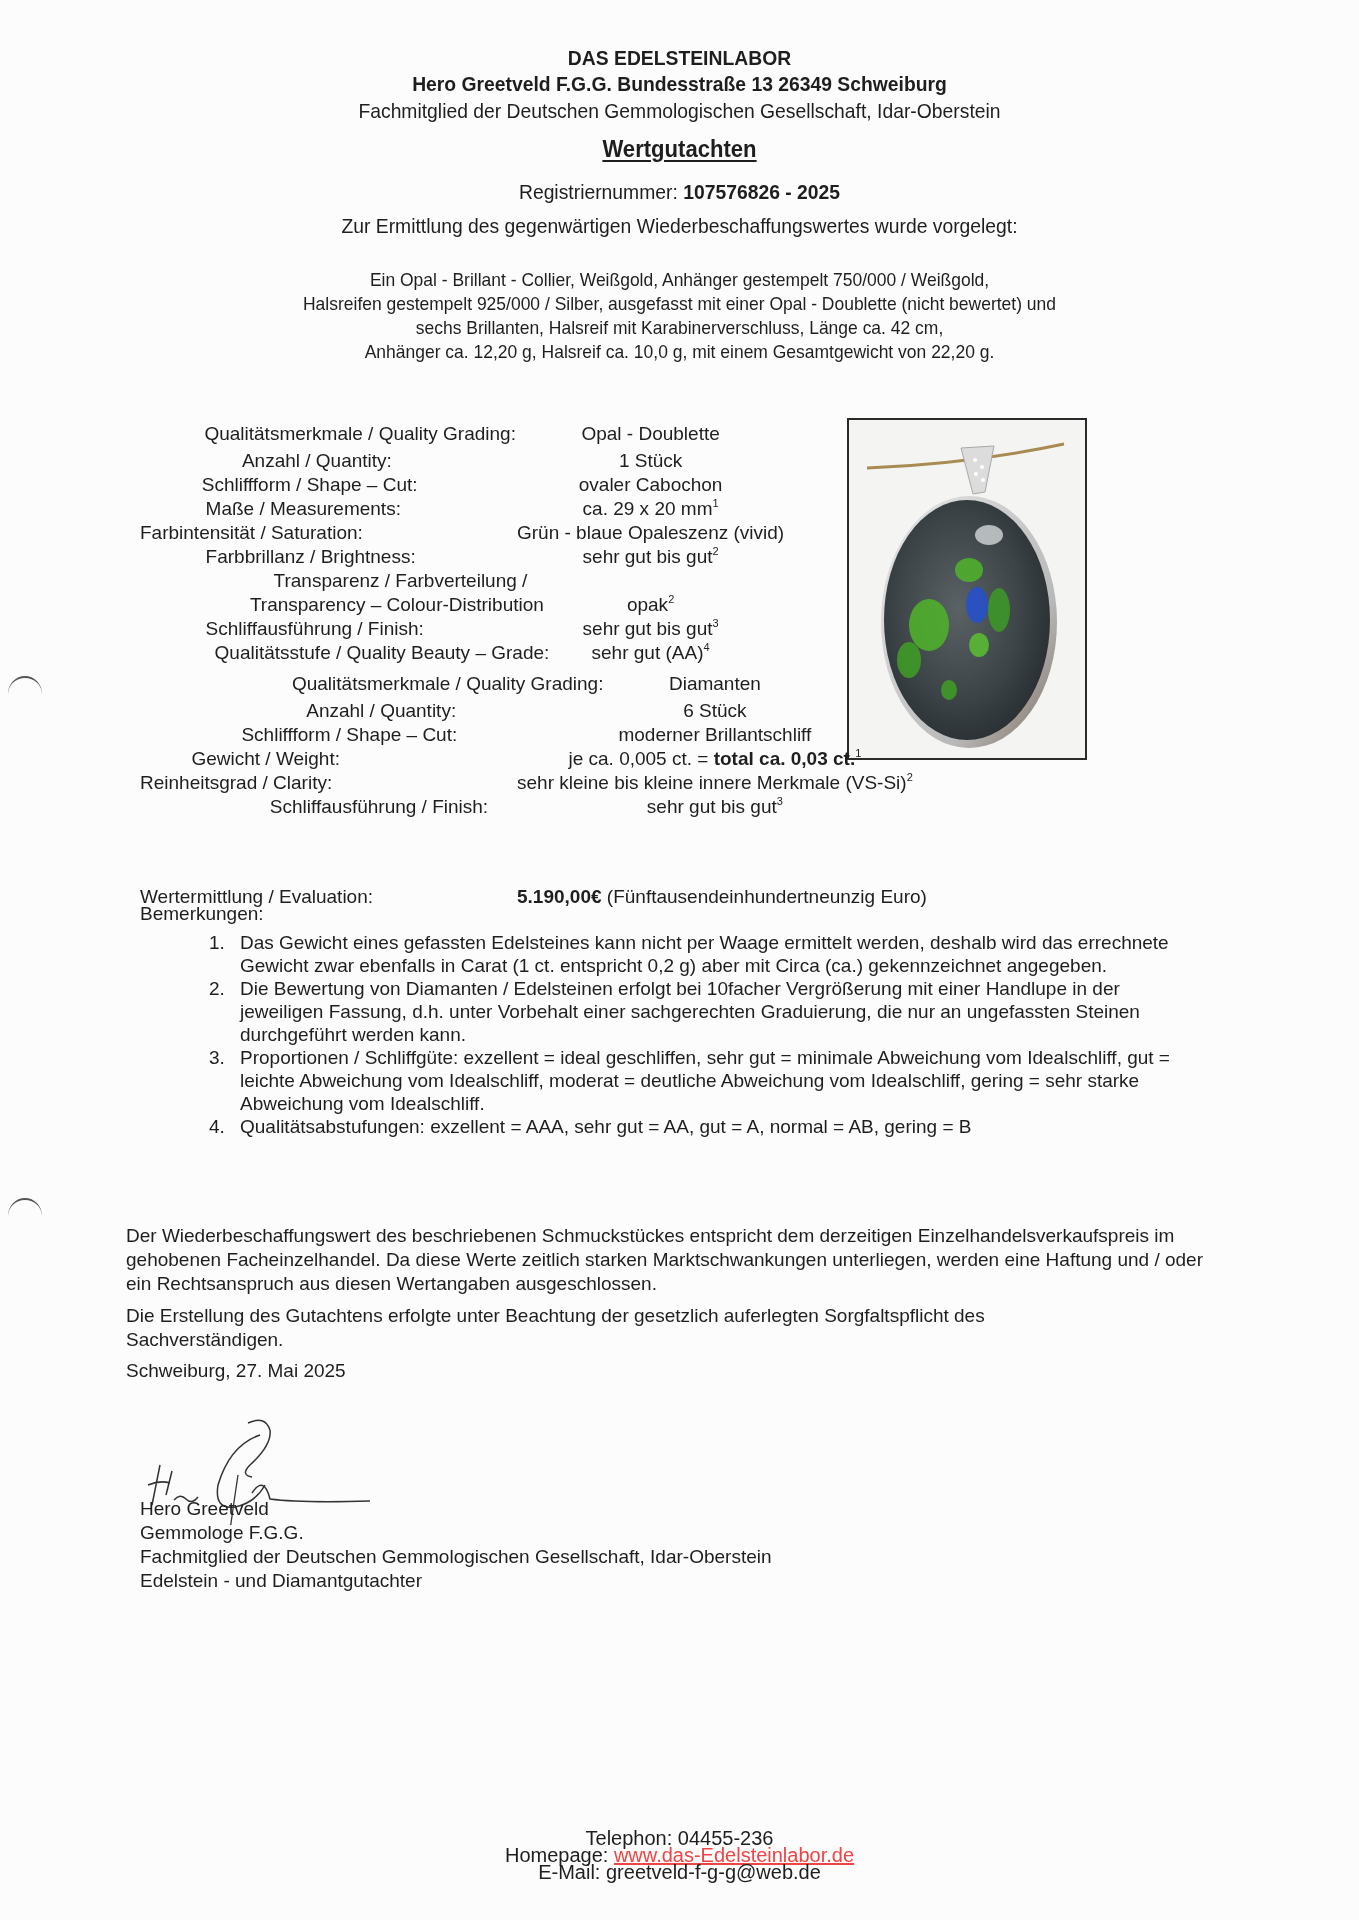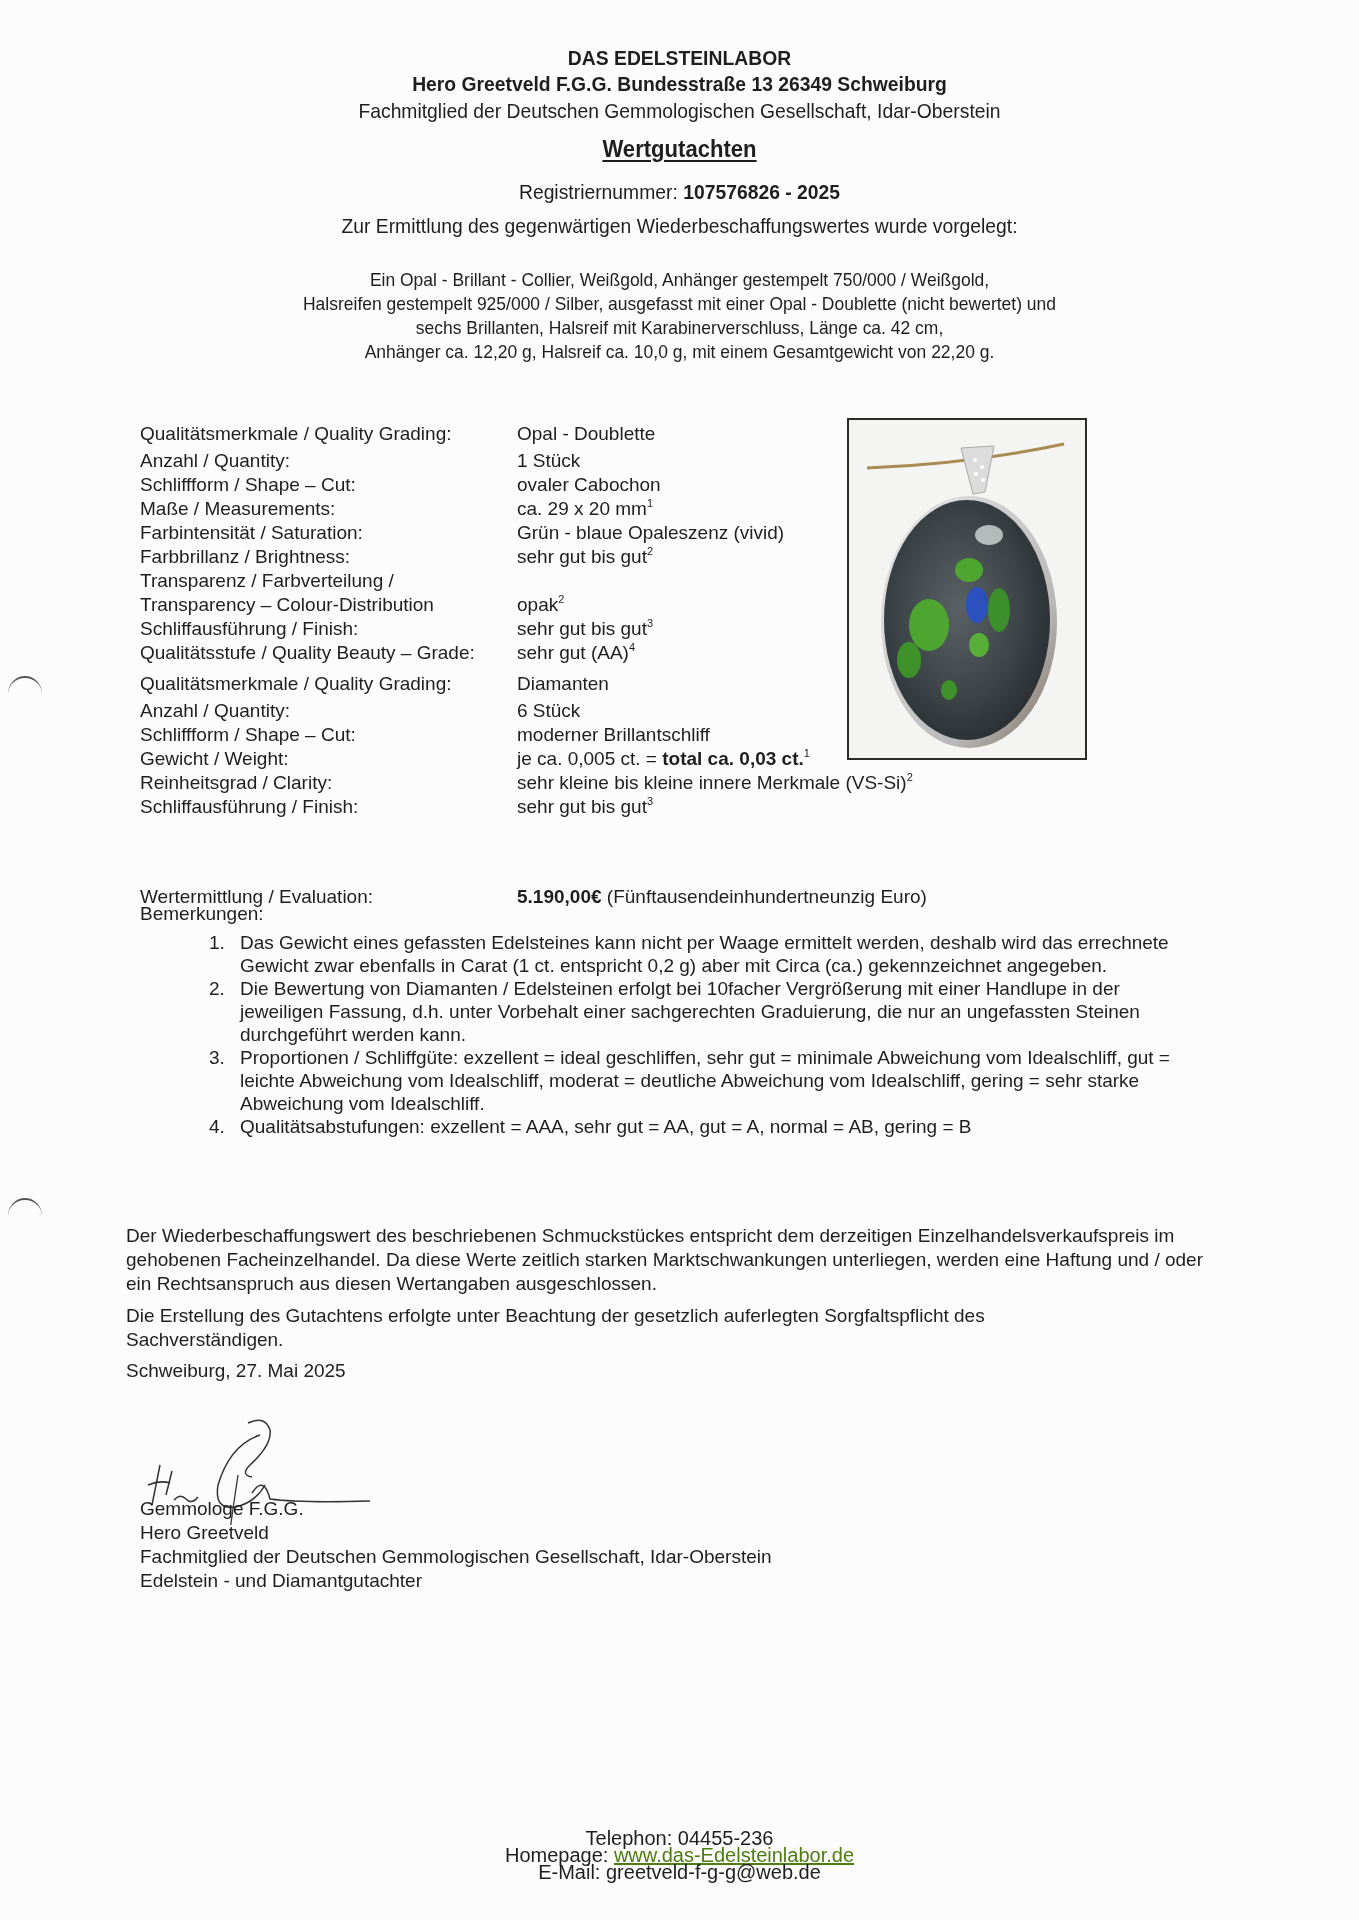--- a/index.html
+++ b/index.html
@@ -14,38 +14,38 @@
   .hdr3 { top: 99px; font-size: 21px; transform: scaleX(0.92); }
   .title { top: 135px; font-size: 24px; font-weight: bold; transform: scaleX(0.92); }
   .title span { text-decoration: underline; text-underline-offset: 3px; }
   .reg { top: 180px; font-size: 21px; transform: scaleX(0.92); }
   .reg b { font-weight: bold; }
   .intro { top: 214px; font-size: 21px; transform: scaleX(0.92); }
   .desc { top: 268px; font-size: 19px; line-height: 24px; transform: scaleX(0.92); }
   .desc div { white-space: nowrap; }
 
   .grid { left: 140px; font-size: 19px; line-height: 24px; }
-  .row { display: flex; white-space: nowrap; }
+  .row { display: flex; white-space: nowrap; justify-content: center; }
   .row .lbl { width: 377px; transform-origin: left; }
   .row .val { transform-origin: left; }
   .bold { font-weight: normal; }
   sup { font-size: 11px; line-height: 0; position: relative; top: -1px; vertical-align: super; }
 
   .photo {
     left: 847px; top: 418px; width: 236px; height: 338px;
     border: 2px solid #2a2a2a; background: #f4f4f2;
   }
 
   .remarks { left: 140px; top: 902px; font-size: 19px; line-height: 23px; }
   .remarks ol { margin: 6px 0 0 0; padding-left: 90px; }
   .remarks li { padding-left: 10px; margin-bottom: 0; width: 950px; }
   .para { left: 126px; font-size: 19px; line-height: 24px; width: 1100px; }
   .sigblock { left: 140px; top: 1497px; font-size: 19px; line-height: 24px; }
   .footer { top: 1830px; font-size: 20px; line-height: 17px; }
-  .footer a { color: #4d7c0f; text-decoration: underline; }
+  .footer a { color: #ef4444; text-decoration: underline; }
   .punch { left: 8px; width: 34px; height: 34px; border-top: 2px solid #555; border-radius: 50%; }
 </style>
 </head>
 <body>
 
 <div class="abs punch" style="top:676px;"></div>
 <div class="abs punch" style="top:1198px;"></div>
 
 <div class="abs center hdr1">DAS EDELSTEINLABOR</div>
 <div class="abs center hdr2">Hero Greetveld F.G.G. Bundesstraße 13  26349 Schweiburg</div>
@@ -201,22 +201,22 @@
 <svg class="abs" style="left:140px; top:1415px;" width="240" height="110">
   <path d="M12 90 L20 50 M8 70 Q20 65 30 68 M26 80 L32 56" stroke="#333" stroke-width="1.5" fill="none"></path>
   <path d="M34 85 Q40 78 46 84 Q52 90 58 82" stroke="#333" stroke-width="1.5" fill="none"></path>
   <path d="M120 20 Q90 30 78 70 Q74 95 95 92 Q115 88 125 70" stroke="#333" stroke-width="1.5" fill="none"></path>
   <path d="M108 8 Q125 0 130 15 Q132 30 110 50 Q100 60 112 62" stroke="#333" stroke-width="1.5" fill="none"></path>
   <path d="M112 78 Q124 60 130 84 Q160 88 230 86" stroke="#333" stroke-width="1.5" fill="none"></path>
   <path d="M98 60 Q92 100 88 130" stroke="#333" stroke-width="1.3" fill="none"></path>
 </svg>
 
 <div class="abs sigblock">
+  <div class="bold">Hero Greetveld</div>
   <div class="bold">Gemmologe F.G.G.</div>
-  <div class="bold">Hero Greetveld</div>
   <div>Fachmitglied der Deutschen Gemmologischen Gesellschaft, Idar-Oberstein</div>
   <div class="bold">Edelstein - und Diamantgutachter</div>
 </div>
 
 <div class="abs center footer">
   <div>
     <span>Telephon:</span>
     <span>04455-236</span>
   </div>
   <div>

